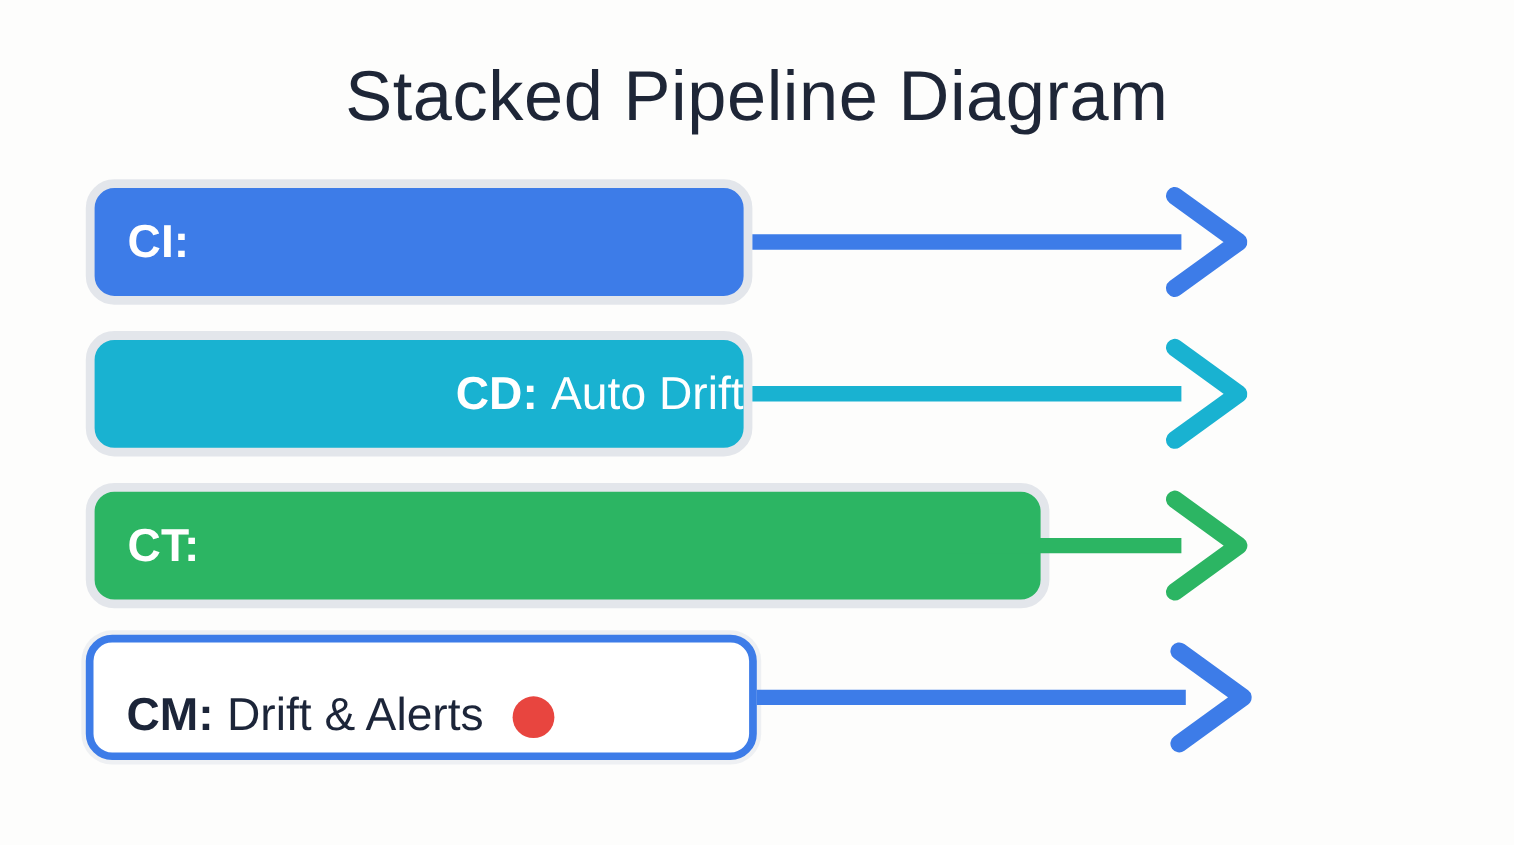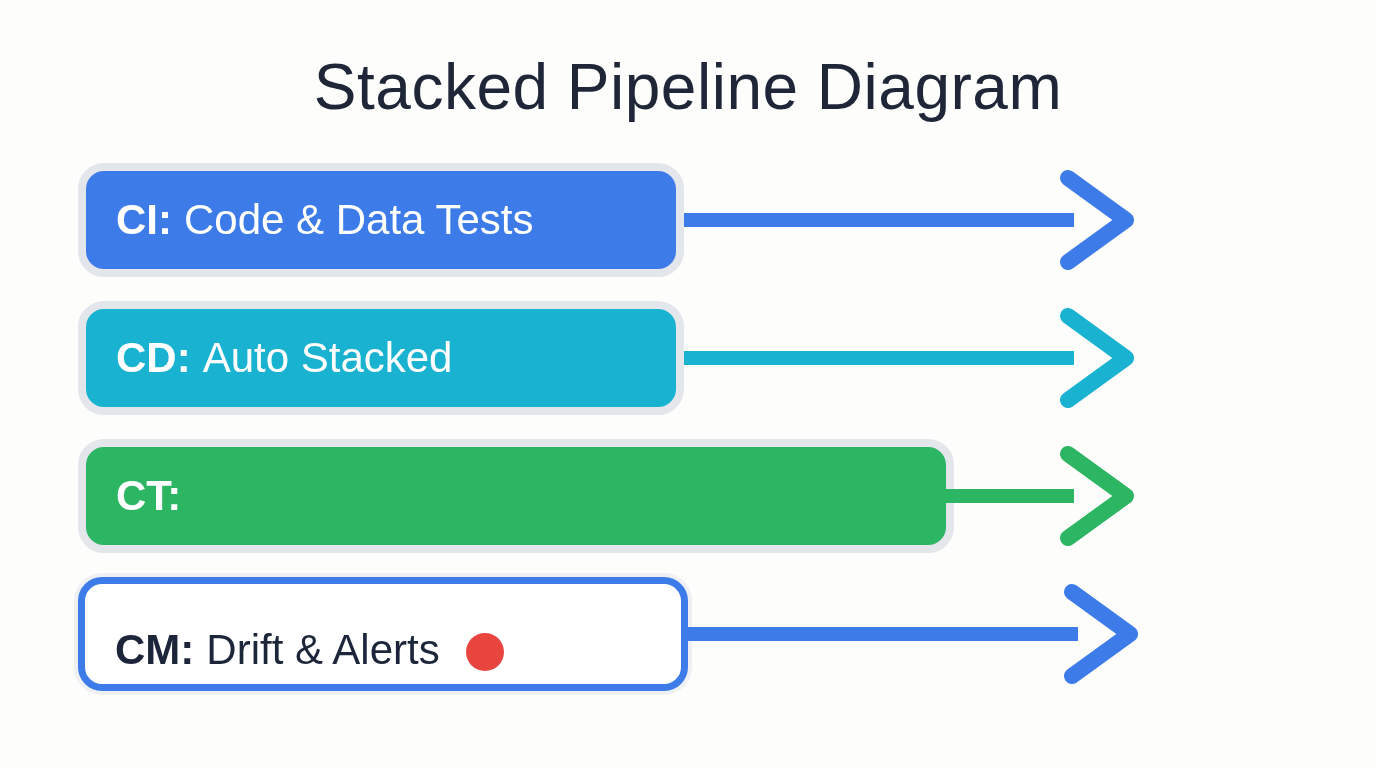--- a/index.html
+++ b/index.html
@@ -75,34 +75,33 @@
 <body>
 
 <div class="canvas" style="background: rgb(253, 253, 252);">
 
   <div class="diagram-title" style="color: rgb(30, 38, 55);">Stacked Pipeline Diagram</div>
 
   <div class="row row1" style="color: rgb(61, 124, 232);">
     <div class="bar solid w-std" style="border-color: rgb(227, 230, 235);">
       <span class="label" style="color: rgb(255, 255, 255);">
         <span class="prefix">CI:</span>
-        <span class="ltext">Code &amp; Data Tests</span>
       </span>
     </div>
     <svg class="arrow" width="456" height="120" viewBox="0 0 456 120">
       <line x1="6" y1="60" x2="396" y2="60" stroke="currentColor" stroke-width="14"></line>
       <polyline points="390,18 448,60 390,102" fill="none" stroke="currentColor" stroke-width="16" stroke-linecap="round" stroke-linejoin="round"></polyline>
     </svg>
   </div>
 
   <div class="row row2" style="color: rgb(25, 178, 209);">
-    <div class="bar solid w-std" style="border-color: rgb(227, 230, 235);">
+    <div class="bar solid w-std" style="border-color: rgb(227, 230, 235); justify-content: flex-end;">
       <span class="label" style="color: rgb(255, 255, 255);">
         <span class="prefix">CD:</span>
-        <span class="ltext">Auto Stacked</span>
+        <span class="ltext">Auto Drift</span>
       </span>
     </div>
     <svg class="arrow" width="456" height="120" viewBox="0 0 456 120">
       <line x1="6" y1="60" x2="396" y2="60" stroke="currentColor" stroke-width="14"></line>
       <polyline points="390,18 448,60 390,102" fill="none" stroke="currentColor" stroke-width="16" stroke-linecap="round" stroke-linejoin="round"></polyline>
     </svg>
   </div>
 
   <div class="row row3" style="color: rgb(44, 181, 99);">
     <div class="bar solid w-wide" style="border-color: rgb(227, 230, 235);">

